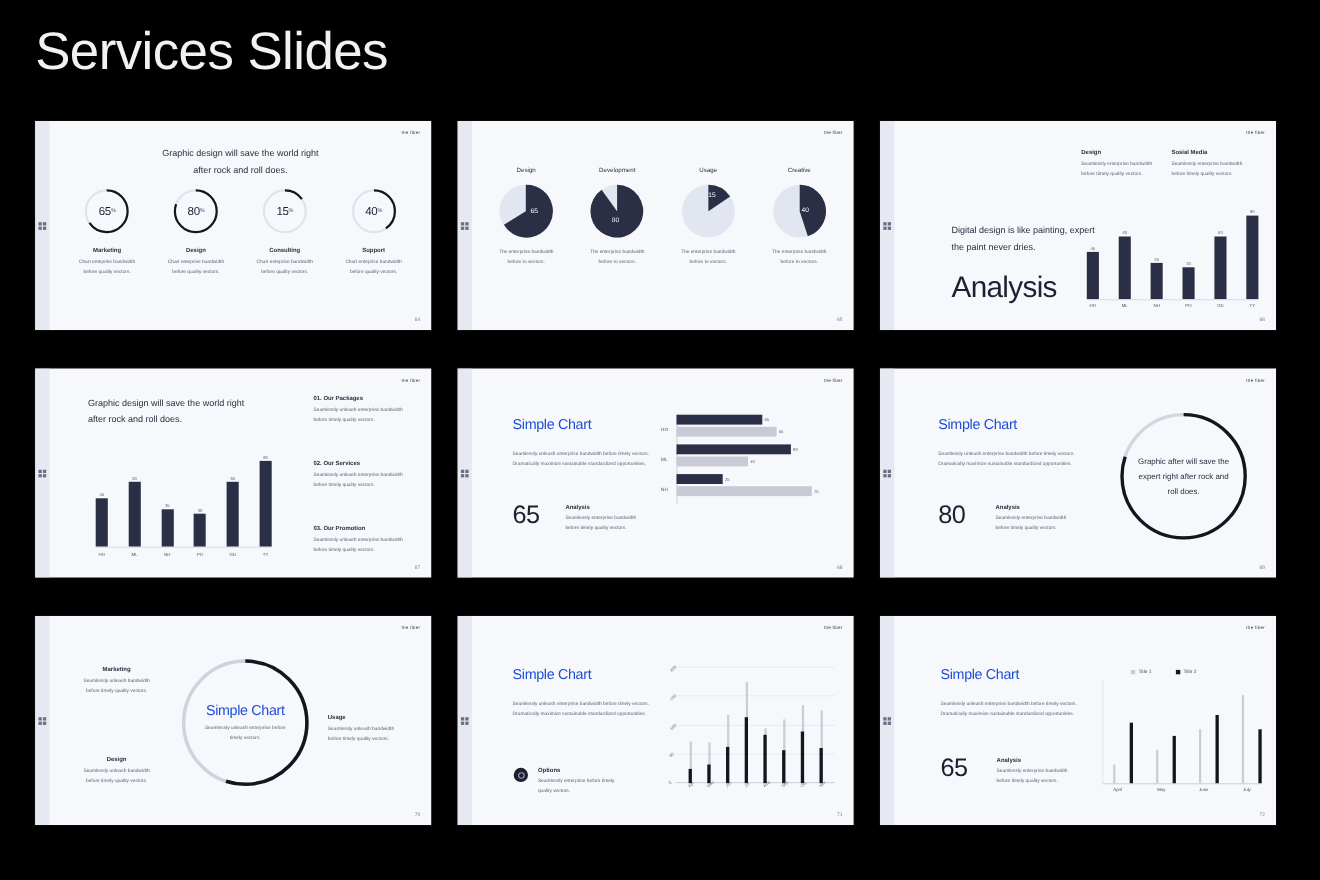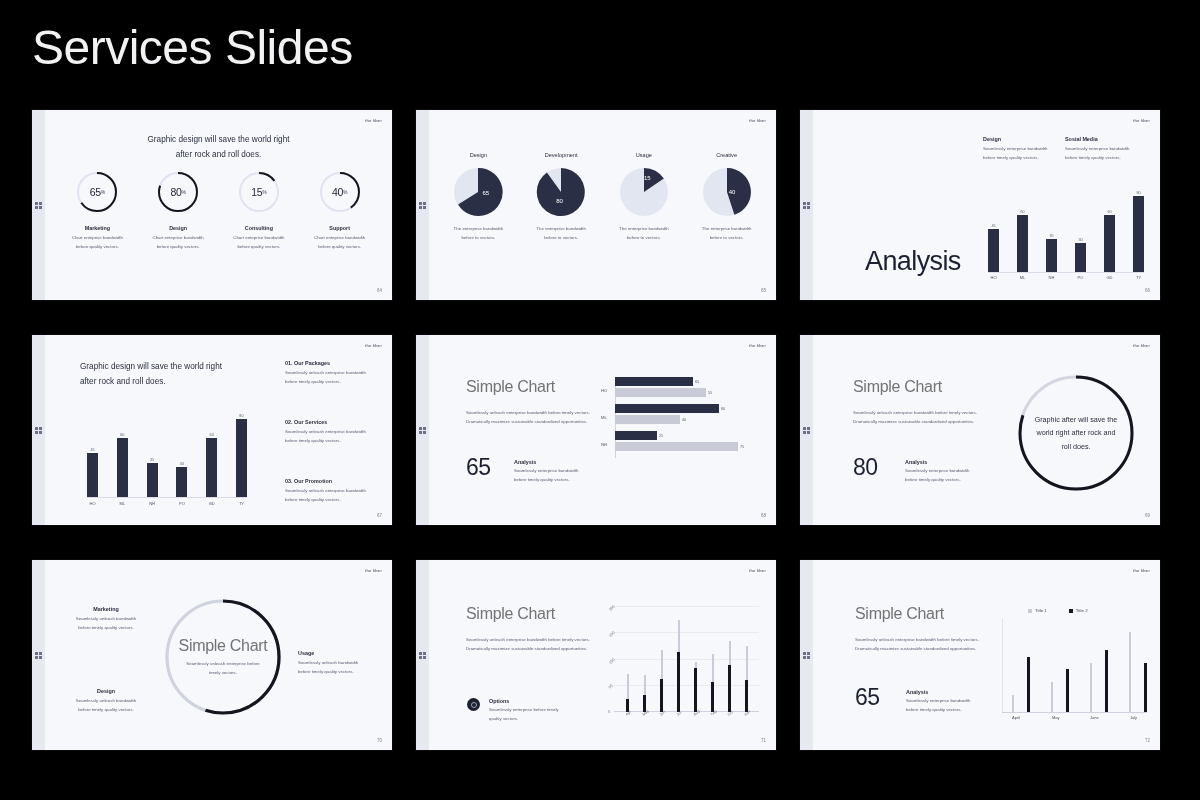--- a/index.html
+++ b/index.html
@@ -55,21 +55,21 @@
   .pgnum {
     position: absolute; right: 10px; bottom: 7px;
     font-size: 4.5px; color: #7a7f92;
   }
   .headline {
     font-size: 8.2px; color: #2a2e3f; line-height: 1.85; font-weight: 400;
   }
   .small-title { font-size: 5.4px; color: #2a2e3f; font-weight: 700; }
   .small-body { font-size: 4.4px; color: #5b6073; line-height: 1.95; font-weight: 400; }
   .bigword { font-size: 27px; color: #1c2030; letter-spacing: -0.6px; font-weight: 400; }
-  .chart-title { font-size: 16px; color: #737373; letter-spacing: -0.3px; font-weight: 400; }
+  .chart-title { font-size: 13px; color: #1d4ed8; letter-spacing: -0.3px; font-weight: 400; }
   .bignum { font-size: 23px; color: #1c2030; font-weight: 400; letter-spacing: -0.5px; }
   .axlabel { font-size: 4.2px; color: #4a4f62; }
   .ctr { text-align: center; }
 
   
   .donut-row { position: absolute; left: 12px; right: 12px; top: 60px; display: flex; justify-content: space-around; }
   .donut-item { width: 72px; text-align: center; }
   .donut { position: relative; width: 44px; height: 44px; margin: 0 auto; }
   .donut svg { display: block; }
   .donut .pct {
@@ -295,20 +295,24 @@
         <div class="small-title">Design</div>
         <div class="small-body" style="margin-top:3px;">Seamlessly enterprise bandwidth</div>
         <div class="small-body">before timely quality vectors.</div>
       </div>
       <div style="position:absolute;left:252px;top:26px;">
         <div class="small-title">Sosial Media</div>
         <div class="small-body" style="margin-top:3px;">Seamlessly enterprise bandwidth</div>
         <div class="small-body">before timely quality vectors.</div>
       </div>
 
+      <div class="headline" style="position:absolute;left:52px;top:92px;">
+        <div>Digital design is like painting, expert</div>
+        <div>the paint never dries.</div>
+      </div>
       <div class="bigword" style="position:absolute;left:52px;top:136px;">Analysis</div>
 
       <div class="vbars" style="left:175px;right:16px;top:76px;height:86px;">
         <div class="vbar-col">
             <div class="vbar-val">45</div>
             <div class="vbar" style="height:43px;"></div>
           </div>
         <div class="vbar-col">
             <div class="vbar-val">60</div>
             <div class="vbar" style="height:57px;"></div>
@@ -482,21 +486,21 @@
         <div class="small-body">before timely quality vectors.</div>
       </div>
 
       <div class="ringbox" style="left:203px;top:38px;width:120px;height:120px;">
         <svg width="120" height="120" viewBox="0 0 120 120">
           <circle cx="60" cy="60" r="56" fill="none" stroke="#d3d6e0" stroke-width="3"></circle>
           <circle cx="60" cy="60" r="56" fill="none" stroke="#14161f" stroke-width="3" stroke-dasharray="281.6 70.4" transform="rotate(-90 60 60)"></circle>
         </svg>
         <div class="ring-center">
           <div class="headline" style="font-size:7.2px;">Graphic after will save the</div>
-          <div class="headline" style="font-size:7.2px;">world right after rock and</div>
+          <div class="headline" style="font-size:7.2px;">expert right after rock and</div>
           <div class="headline" style="font-size:7.2px;">roll does.</div>
         </div>
       </div>
     </div>
   </div>
 
   <div class="slide">
     <div class="railbar">
         <div class="railicon"></div>
       </div>

